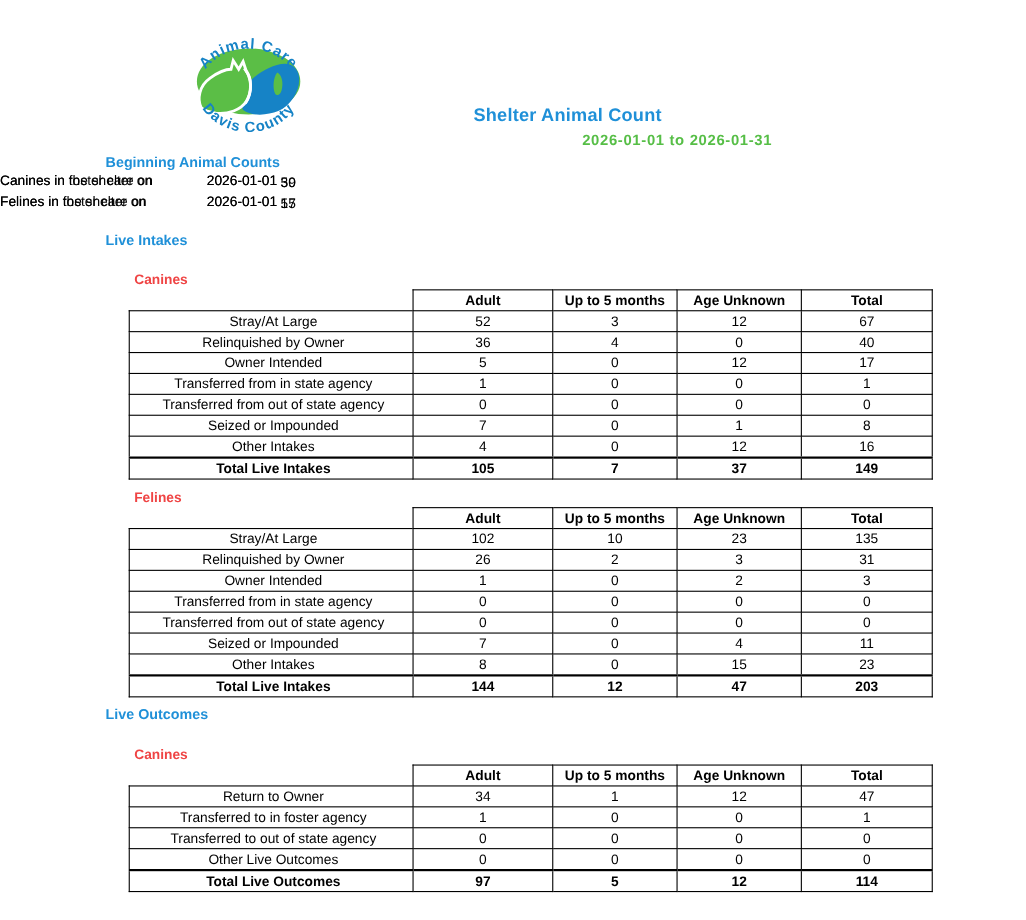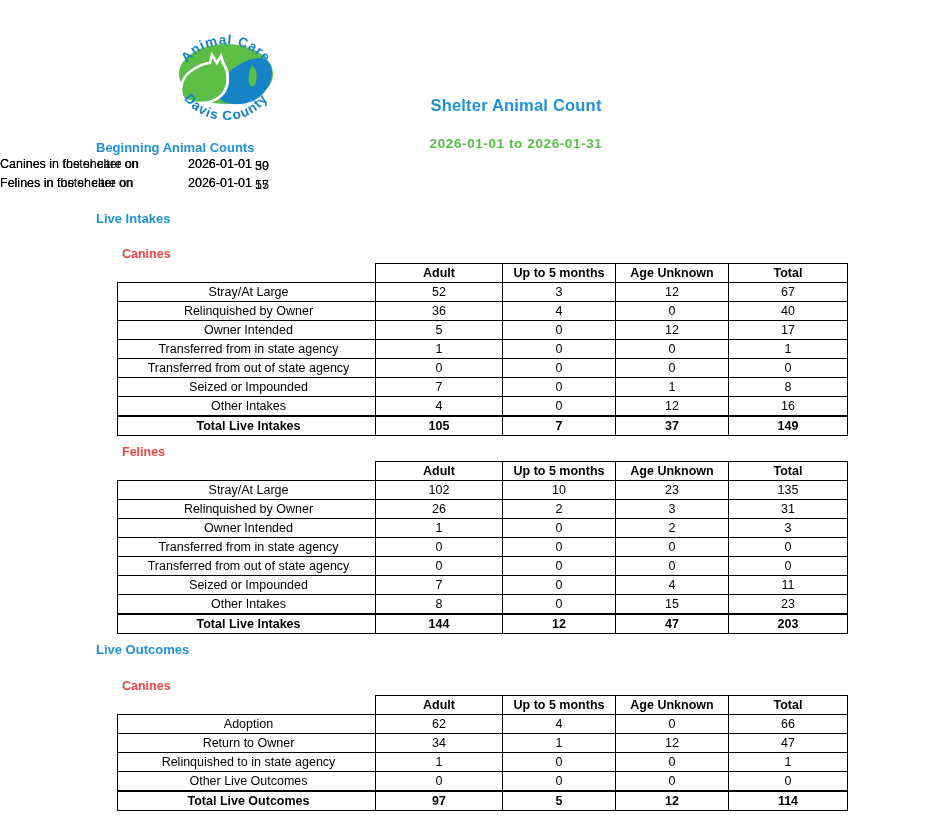--- a/index.html
+++ b/index.html
@@ -43,21 +43,22 @@
     letter-spacing: 0.2px;
     line-height: 20px;
     margin-top: 47px;
   }
   #report-daterange {
     font-size: 13.5px;
     font-weight: bold;
     color: #56BE46;
     letter-spacing: 0.6px;
     line-height: 20px;
-    margin-top: 19px;
+    margin-top: 3px;
+    text-align: right;
   }
 
   
   .section-heading {
     position: absolute;
     left: 84px;
     font-size: 13px;
     font-weight: bold;
     color: #1F90D8;
     white-space: nowrap;
@@ -414,39 +415,39 @@
     <tr>
       <th class="corner"></th>
       <th>Adult</th>
       <th>Up to 5 months</th>
       <th>Age Unknown</th>
       <th>Total</th>
     </tr>
   </thead>
   <tbody>
     <tr>
-      <td class="rowlabel">Adoption</td>
-      <td>62</td>
-      <td>4</td>
-      <td>0</td>
-      <td>66</td>
-    </tr>
-    <tr>
       <td class="rowlabel">Return to Owner</td>
       <td>34</td>
       <td>1</td>
       <td>12</td>
       <td>47</td>
     </tr>
     <tr>
-      <td class="rowlabel">Relinquished to in state agency</td>
-      <td>1</td>
-      <td>0</td>
-      <td>0</td>
-      <td>1</td>
+      <td class="rowlabel">Transferred to in foster agency</td>
+      <td>1</td>
+      <td>0</td>
+      <td>0</td>
+      <td>1</td>
+    </tr>
+    <tr>
+      <td class="rowlabel">Transferred to out of state agency</td>
+      <td>0</td>
+      <td>0</td>
+      <td>0</td>
+      <td>0</td>
     </tr>
     <tr>
       <td class="rowlabel">Other Live Outcomes</td>
       <td>0</td>
       <td>0</td>
       <td>0</td>
       <td>0</td>
     </tr>
     <tr class="total-row">
       <td class="rowlabel">Total Live Outcomes</td>

